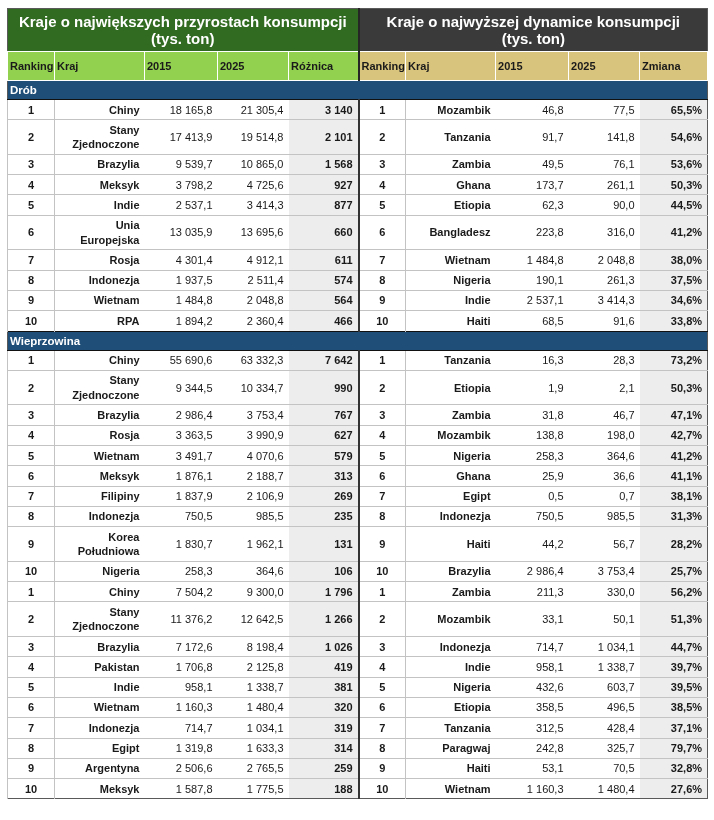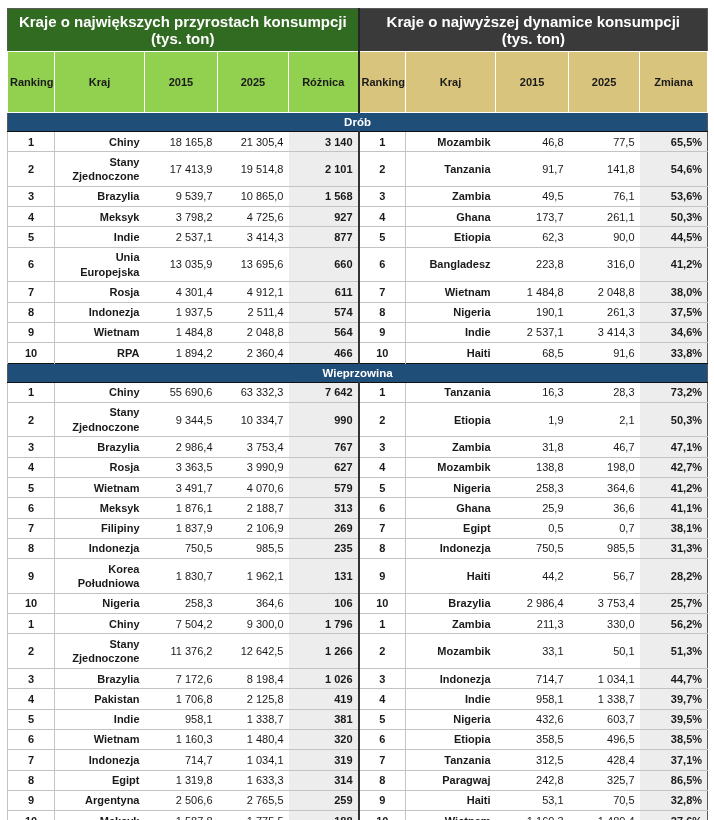--- a/index.html
+++ b/index.html
@@ -44,35 +44,33 @@
     font-size: 15px;
     height: 38px;
     padding: 2px 10px;
   }
   td.banner-left  { background: var(--left-banner, #316A21); }
   td.banner-right { background: var(--right-banner, #3A3A3A); border-left: 2px solid #262626; }
 
   
   td.colhead {
     font-weight: bold;
-    text-align: center;
     height: 24px;
     border: 1.5px solid #ffffff;
-    padding: 18px 2px;
+    padding: 2px 2px;
   }
   td.colhead-left  { background: var(--left-header, #92D050); }
   td.colhead-right { background: var(--right-header, #D9C47E); }
   td.colhead-right.first { border-left: 2px solid #262626; }
 
   
   td.section-band {
     background: var(--section-band, #1F4E79);
     color: #ffffff;
     font-weight: bold;
-    text-align: center;
     font-size: 11.5px;
     padding: 3px 2px;
     border-top: 1.5px solid #111111;
     border-bottom: 1.5px solid #111111;
   }
 
   
   tr.data-row td {
     border-top: 1px solid #c3c3c3;
     padding: 2.5px 5px;
@@ -462,21 +460,21 @@
         <tr class="data-row">
           <td class="rank">8</td>
           <td class="country">Egipt</td>
           <td class="num">1 319,8</td>
           <td class="num">1 633,3</td>
           <td class="diff">314</td>
           <td class="rank right-side">8</td>
           <td class="country">Paragwaj</td>
           <td class="num">242,8</td>
           <td class="num">325,7</td>
-          <td class="diff">86,5%</td>
+          <td class="diff">79,7%</td>
         </tr>
         <tr class="data-row">
           <td class="rank">9</td>
           <td class="country">Argentyna</td>
           <td class="num">2 506,6</td>
           <td class="num">2 765,5</td>
           <td class="diff">259</td>
           <td class="rank right-side">9</td>
           <td class="country">Haiti</td>
           <td class="num">53,1</td>

